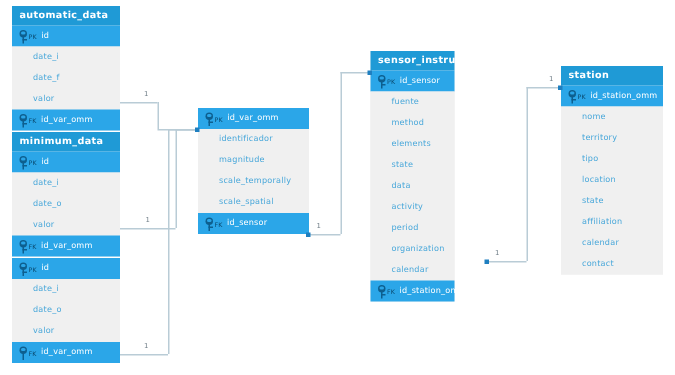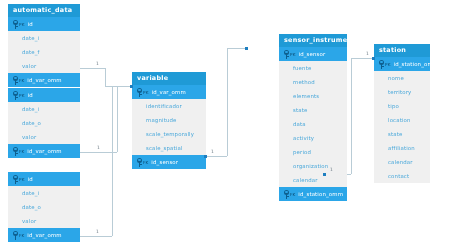--- a/index.html
+++ b/index.html
@@ -206,20 +206,21 @@
               <span class="kbow"></span>
               <span class="kstem"></span>
               <span class="ktooth"></span>
             </span>
             <span class="keytag">FK</span>
             <span class="fieldname">id_var_omm</span>
           </div>
         </div>
       </div>
       <div class="entity" style="left: 8px; top: 88px; width: 72px;">
+        <div class="entity-header">minimum_data</div>
         <div class="rows">
           <div class="row keyrow">
             <span class="keyicon">
               <span class="kbow"></span>
               <span class="kstem"></span>
               <span class="ktooth"></span>
             </span>
             <span class="keytag">PK</span>
             <span class="fieldname">id</span>
           </div>
@@ -267,21 +268,20 @@
             <span class="keyicon">
               <span class="kbow"></span>
               <span class="kstem"></span>
             </span>
             <span class="keytag">FK</span>
             <span class="fieldname">id_var_omm</span>
           </div>
         </div>
       </div>
       <div class="entity" style="left: 132px; top: 72px; width: 74px;">
-        <div class="entity-header">variable</div>
         <div class="rows">
           <div class="row keyrow">
             <span class="keyicon">
               <span class="kbow"></span>
               <span class="kstem"></span>
               <span class="ktooth"></span>
             </span>
             <span class="keytag">PK</span>
             <span class="fieldname">id_var_omm</span>
           </div>
@@ -301,21 +301,21 @@
             <span class="keyicon">
               <span class="kbow"></span>
               <span class="kstem"></span>
               <span class="ktooth"></span>
             </span>
             <span class="keytag">FK</span>
             <span class="fieldname">id_sensor</span>
           </div>
         </div>
       </div>
-      <div class="entity" style="left: 247px; top: 34px; width: 68px; margin-left: 32px;">
+      <div class="entity" style="left: 247px; top: 34px; width: 56px;">
         <div class="entity-header">sensor_instrument</div>
         <div class="rows">
           <div class="row keyrow">
             <span class="keyicon">
               <span class="kbow"></span>
               <span class="kstem"></span>
               <span class="ktooth"></span>
             </span>
             <span class="keytag">PK</span>
             <span class="fieldname">id_sensor</span>
@@ -351,21 +351,21 @@
             <span class="keyicon">
               <span class="kbow"></span>
               <span class="kstem"></span>
               <span class="ktooth"></span>
             </span>
             <span class="keytag">FK</span>
             <span class="fieldname">id_station_omm</span>
           </div>
         </div>
       </div>
-      <div class="entity" style="left: 374px; top: 44px; width: 56px;">
+      <div class="entity" style="left: 374px; top: 44px; width: 68px;">
         <div class="entity-header">station</div>
         <div class="rows">
           <div class="row keyrow">
             <span class="keyicon">
               <span class="kbow"></span>
               <span class="kstem"></span>
               <span class="ktooth"></span>
             </span>
             <span class="keytag">PK</span>
             <span class="fieldname">id_station_omm</span>

